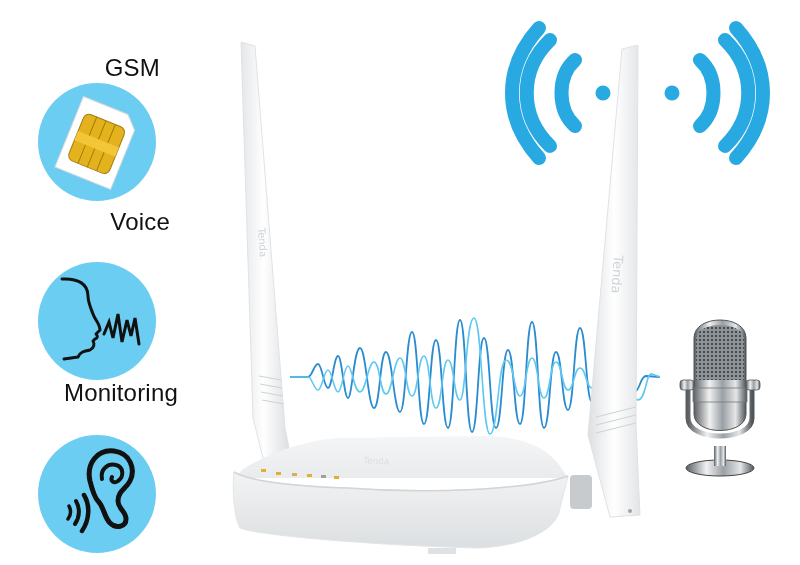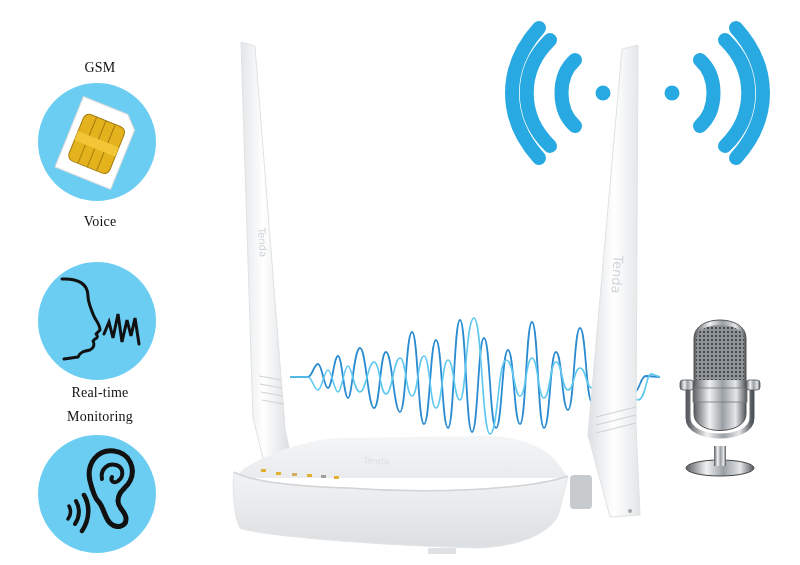--- a/index.html
+++ b/index.html
@@ -2,23 +2,23 @@
 <html><head>
   <meta charset="utf-8">
   <style>
     html, body { margin: 0; padding: 0; }
     body {
       width: 800px; height: 565px; position: relative; overflow: hidden;
       background: #ffffff;
       font-family: "DejaVu Sans", sans-serif;
     }
     .feature-label {
-      position: absolute; text-align: center; color: #111;
-      font-size: 14px; line-height: 24px; letter-spacing: 0.2px;
-      font-family: Liberation Serif, serif;
+      position: absolute; text-align: right; color: #111;
+      font-size: 24px; line-height: 24px; letter-spacing: 0.2px;
+      font-family: Liberation Sans, sans-serif;
     }
     .feature-circle {
       position: absolute; width: 118px; height: 118px; border-radius: 50%;
       background: #6ccdf3;
     }
     .feature-circle svg { position: absolute; left: 0; top: 0; }
     .abs { position: absolute; }
   </style>
 </head>
 <body>
@@ -48,21 +48,20 @@
     <div>Voice</div>
   </div>
   <div class="feature-circle" style="left:38px; top:262px;">
     <svg width="118" height="118" viewBox="0 0 118 118">
       <path d="M24,17 C40,16 50,22 50,34 C50,40 52,44 55,52 C57,58 62,62 62,68 L58,72 C60,74 60,76 57,77 L55,79 C57,82 56,86 52,88 C46,89 42,90 40,95 L26,97" fill="none" stroke="#111" stroke-width="3" stroke-linejoin="round" stroke-linecap="round"></path>
       <polyline points="66,72 71,60 75,76 80,52 84,80 89,58 93,74 97,56 101,82" fill="none" stroke="#111" stroke-width="3" stroke-linejoin="miter" stroke-linecap="round"></polyline>
     </svg>
   </div>
 
   <div class="feature-label" style="left:22px; top:381px; width:156px;">
-    <div>Real-time</div>
     <div>Monitoring</div>
   </div>
   <div class="feature-circle" style="left:38px; top:435px;">
     <svg width="118" height="118" viewBox="0 0 118 118">
       <path d="M52,46 C48,28 60,14 76,16 C92,18 98,34 92,46 C88,54 80,56 80,66 C80,74 88,76 88,84 C88,92 78,94 72,88 C66,82 66,72 60,66 C56,62 54,54 52,46 Z" fill="none" stroke="#111" stroke-width="5" stroke-linejoin="round"></path>
       <path d="M64,44 C62,34 70,28 78,30 C86,32 86,42 80,46 C76,49 72,46 74,42" fill="none" stroke="#111" stroke-width="4" stroke-linecap="round"></path>
       <path d="M46,60 C52,70 52,84 44,96" fill="none" stroke="#111" stroke-width="4.5" stroke-linecap="round"></path>
       <path d="M38,66 C42,73 42,82 37,89" fill="none" stroke="#111" stroke-width="4" stroke-linecap="round"></path>
       <path d="M31,71 C33,75 33,80 30,84" fill="none" stroke="#111" stroke-width="3.5" stroke-linecap="round"></path>
     </svg>

